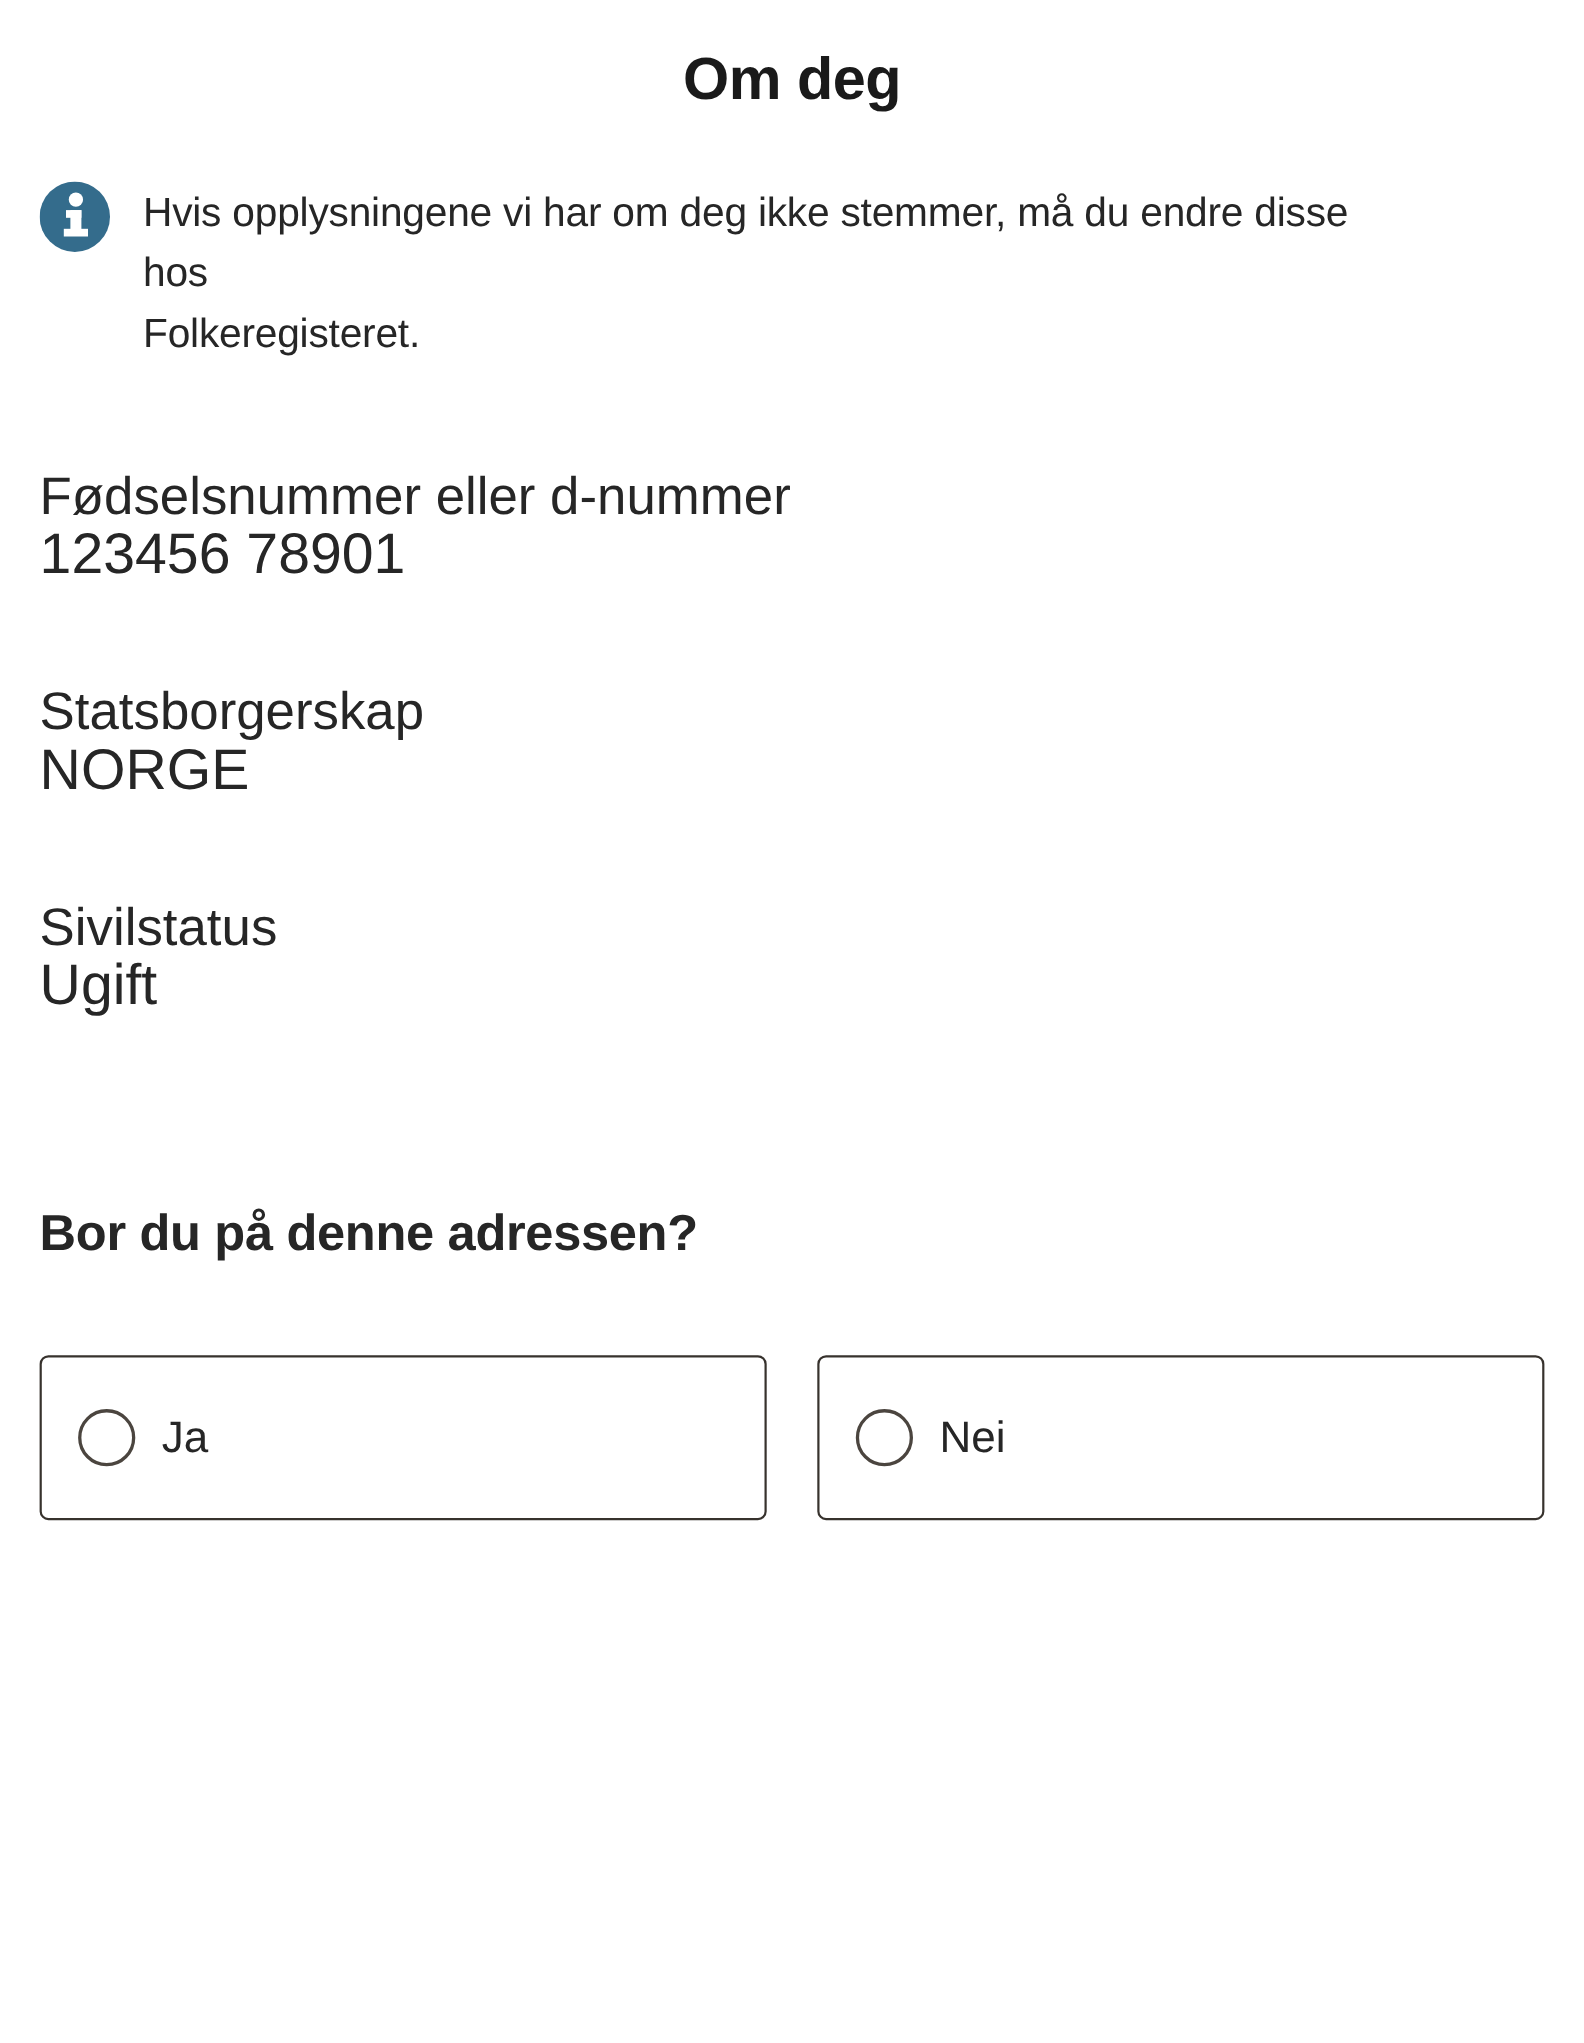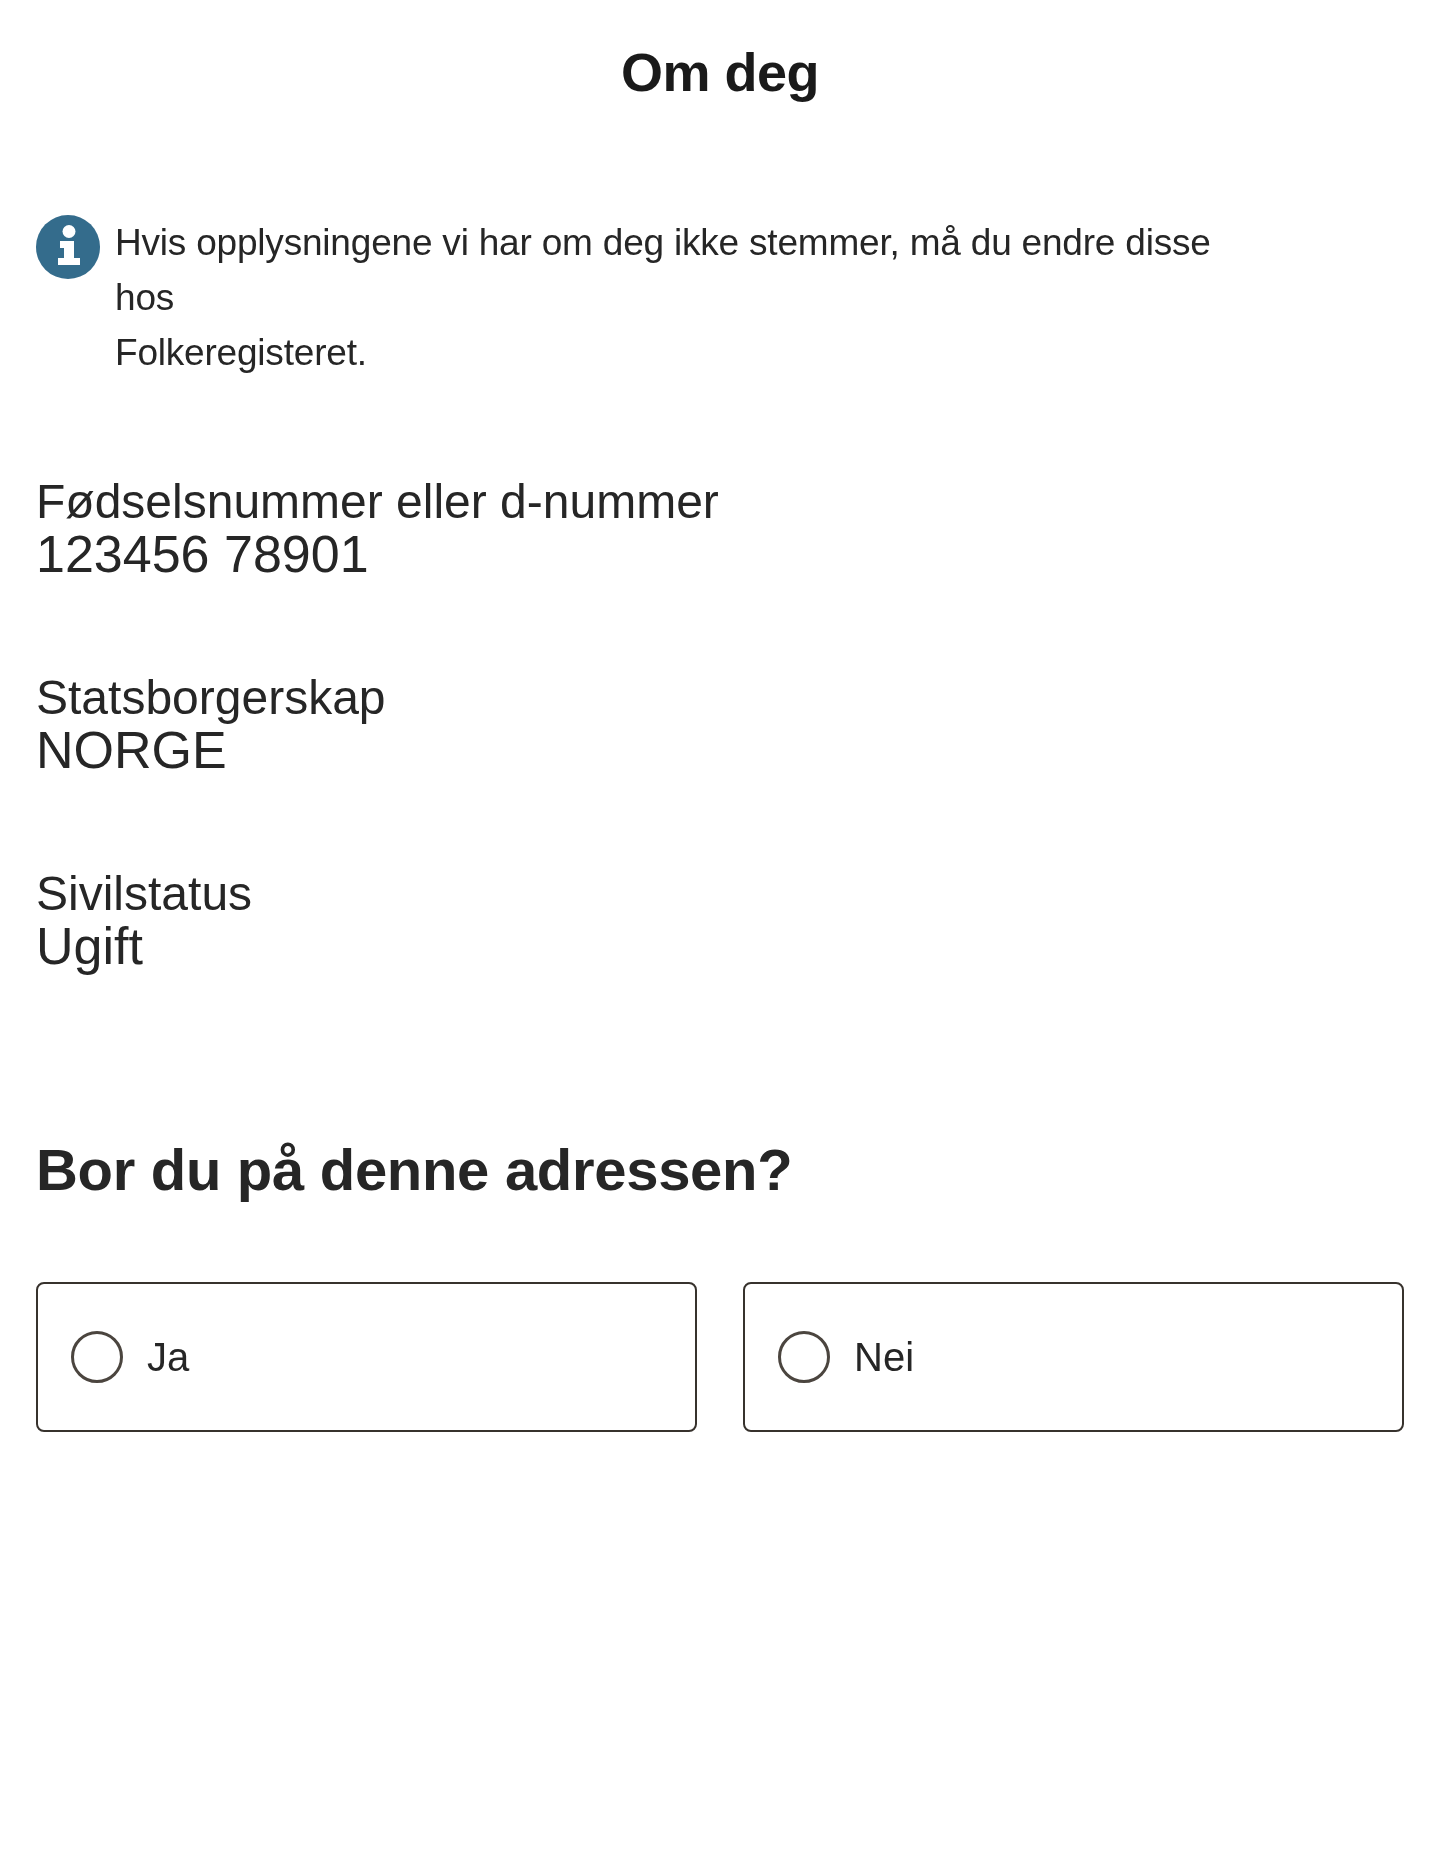--- a/index.html
+++ b/index.html
@@ -19,43 +19,43 @@
     padding-top: 40px;
     font-size: 54px;
     line-height: 1.2;
     font-weight: 700;
     text-align: center;
     color: #1a1a1a;
     letter-spacing: -0.5px;
   }
 
   .guide {
-    margin-top: 110px;
+    margin-top: 60px;
     display: flex;
     align-items: flex-start;
-    gap: 15px;
+    gap: 30px;
   }
   .guide-icon { flex: 0 0 64px; width: 64px; height: 64px; }
   .guide-text {
     margin: 0;
     font-size: 37px;
     line-height: 55px;
     letter-spacing: -0.2px;
     white-space: pre-line;
     max-width: 1100px;
   }
 
   .fields { margin-top: 95px; }
   .field { margin: 0 0 90px 0; }
   .field-label { font-weight: 400; font-size: 48px; line-height: 53px; }
   .field-value { font-size: 52px; line-height: 53px; }
 
   .question-heading {
     margin: 168px 0 0 0;
-    font-size: 58px;
+    font-size: 46px;
     line-height: 58px;
     font-weight: 700;
     letter-spacing: -0.3px;
   }
   .question-desc {
     margin: 42px 0 0 0;
     font-size: 37px;
     line-height: 55px;
     letter-spacing: -0.2px;
     white-space: pre-line;

